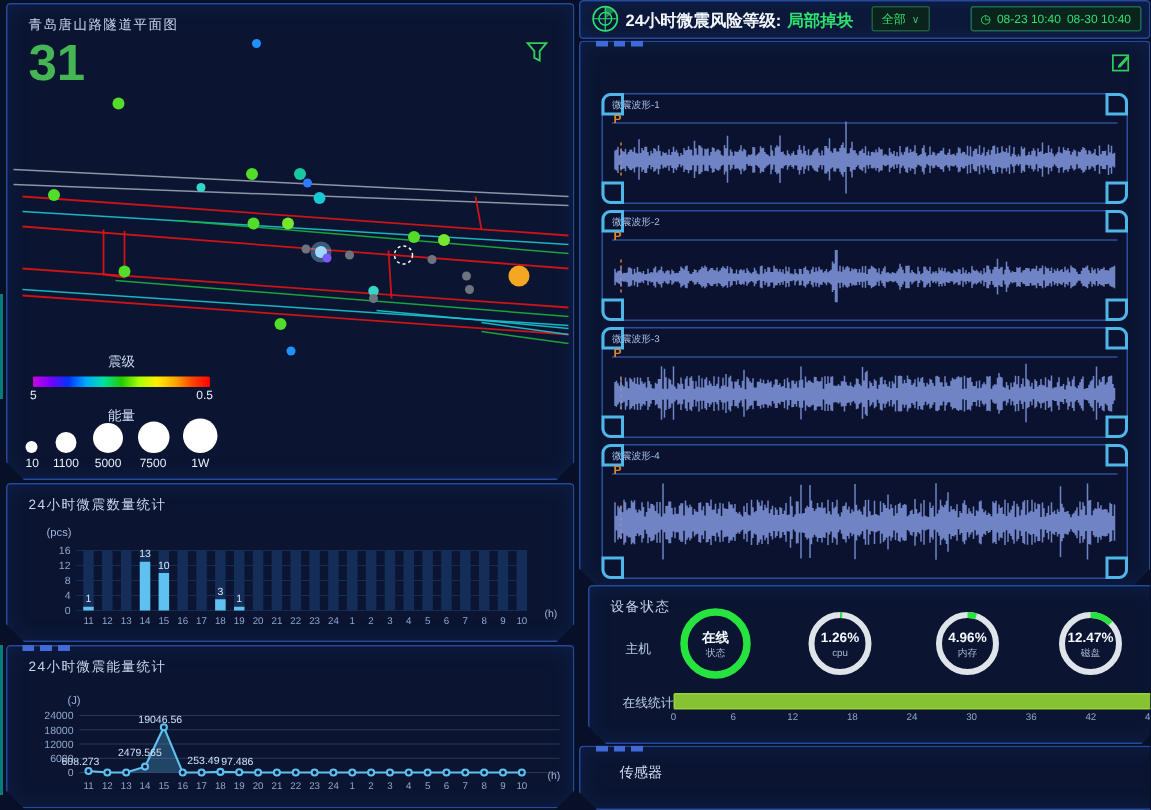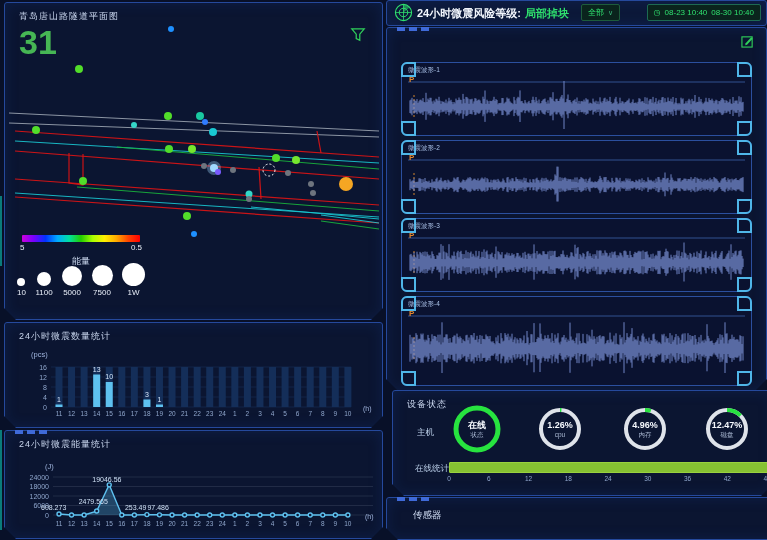--- a/index.html
+++ b/index.html
@@ -116,20 +116,21 @@
         <circle cx="308" cy="190" r="3" fill="#6e747e"></circle>
         <circle cx="244" cy="196" r="3" fill="#6e747e"></circle>
         <circle cx="264" cy="167" r="6" fill="none" stroke="#ffffff" stroke-width="1" stroke-dasharray="2 2"></circle>
       </svg>
     <div class="p-title">青岛唐山路隧道平面图</div>
     <div class="big-count">31</div>
     <svg id="funnel" width="16" height="16" viewBox="0 0 18 18">
       <path d="M2 2 H16 L11 8 V15 L7 13 V8 Z" fill="none" stroke="#2fd05a" stroke-width="1.4"></path>
     </svg>
     <div class="legend">
+      <div class="leg-title">震级</div>
       <div class="grad-bar" id="grad-bar" style="background: linear-gradient(90deg, rgb(204, 0, 221), rgb(119, 0, 255), rgb(0, 51, 255), rgb(0, 170, 255), rgb(0, 224, 160), rgb(34, 204, 0), rgb(170, 255, 0), rgb(255, 238, 0), rgb(255, 170, 0), rgb(255, 68, 0), rgb(255, 0, 0));"></div>
       <div class="grad-labels">
         <span>5</span>
         <span>0.5</span>
       </div>
       <div class="leg-title">能量</div>
       <div class="e-row" id="energy-circles">
           <div class="e-item">
             <div class="e-dot" style="height: 8px; width: 8px;"></div>
             <div class="e-lab">10</div>

